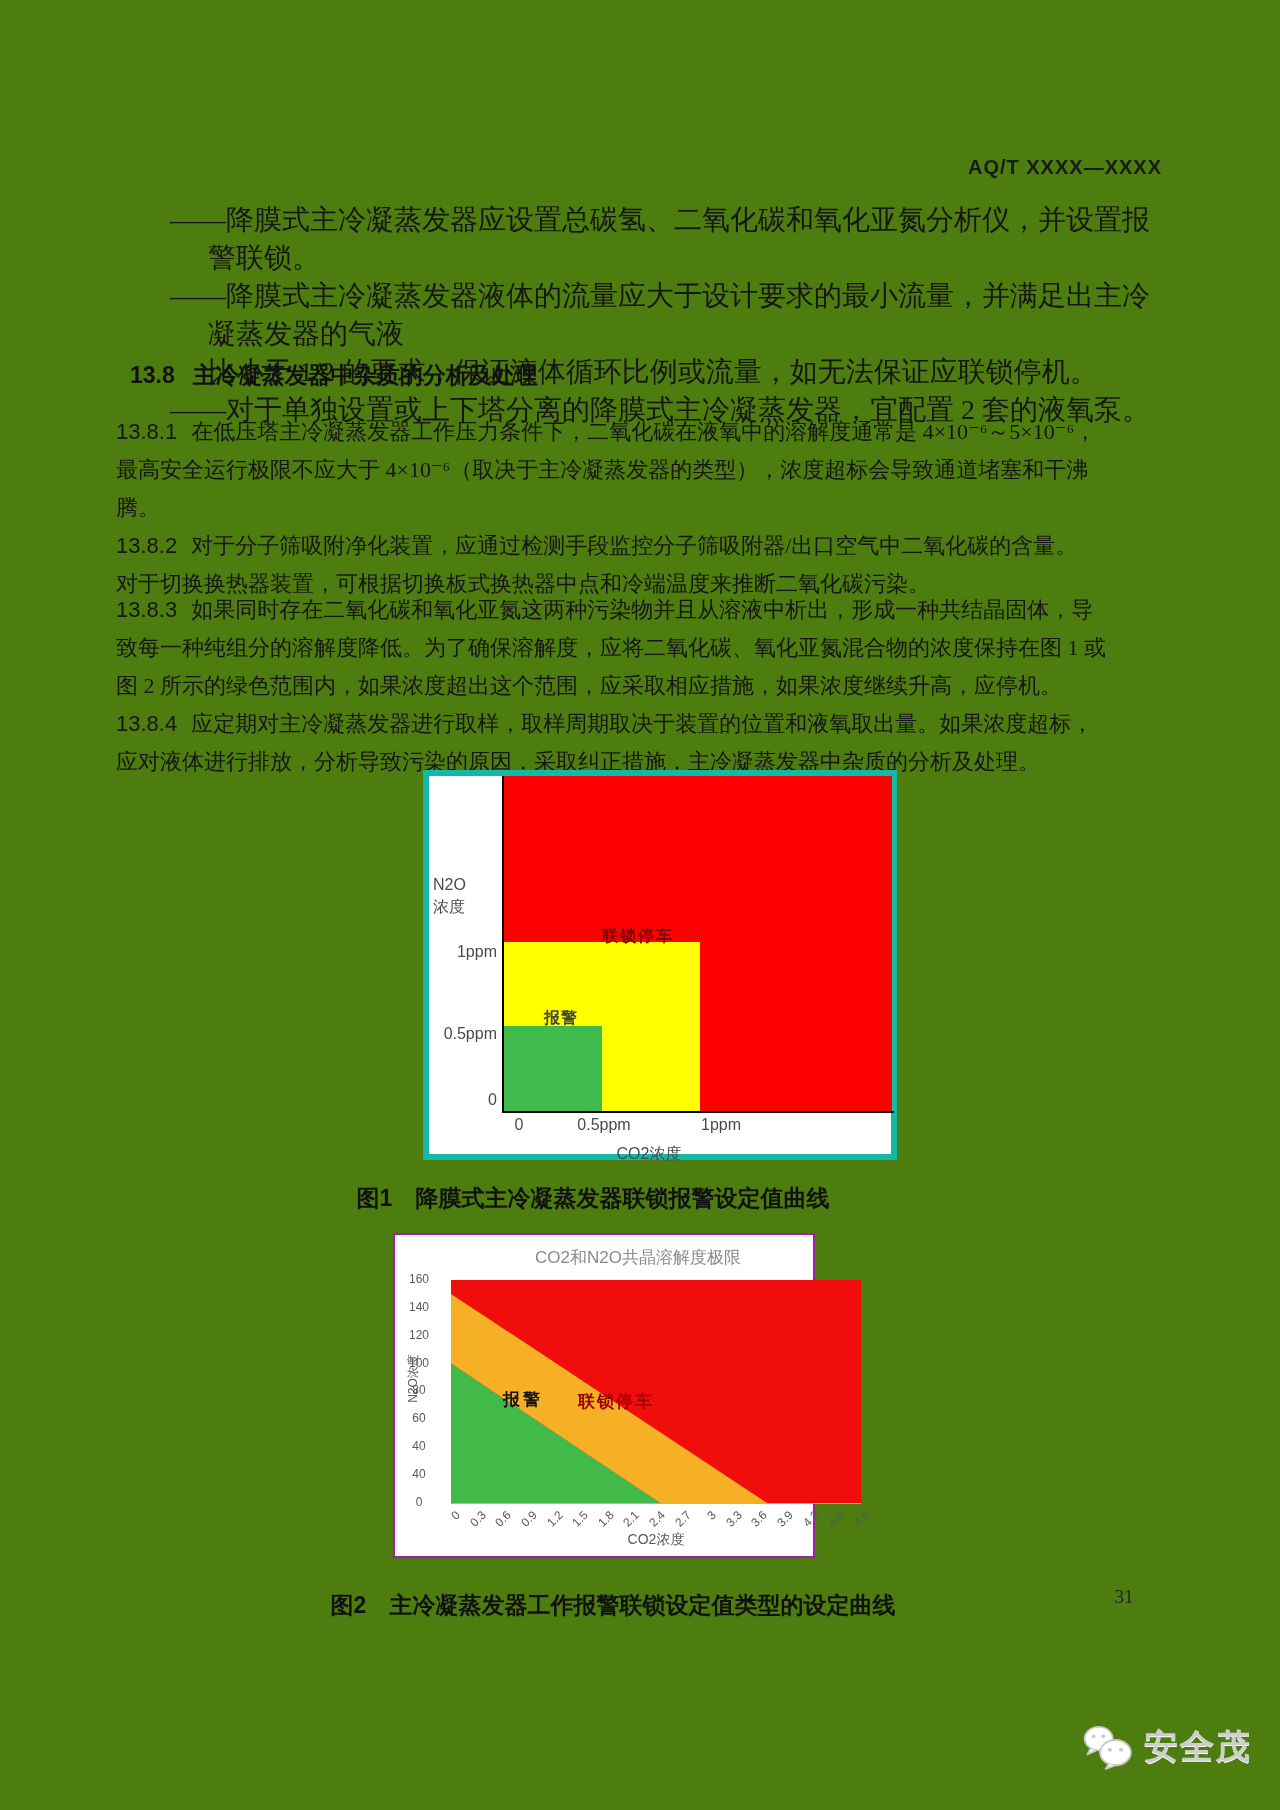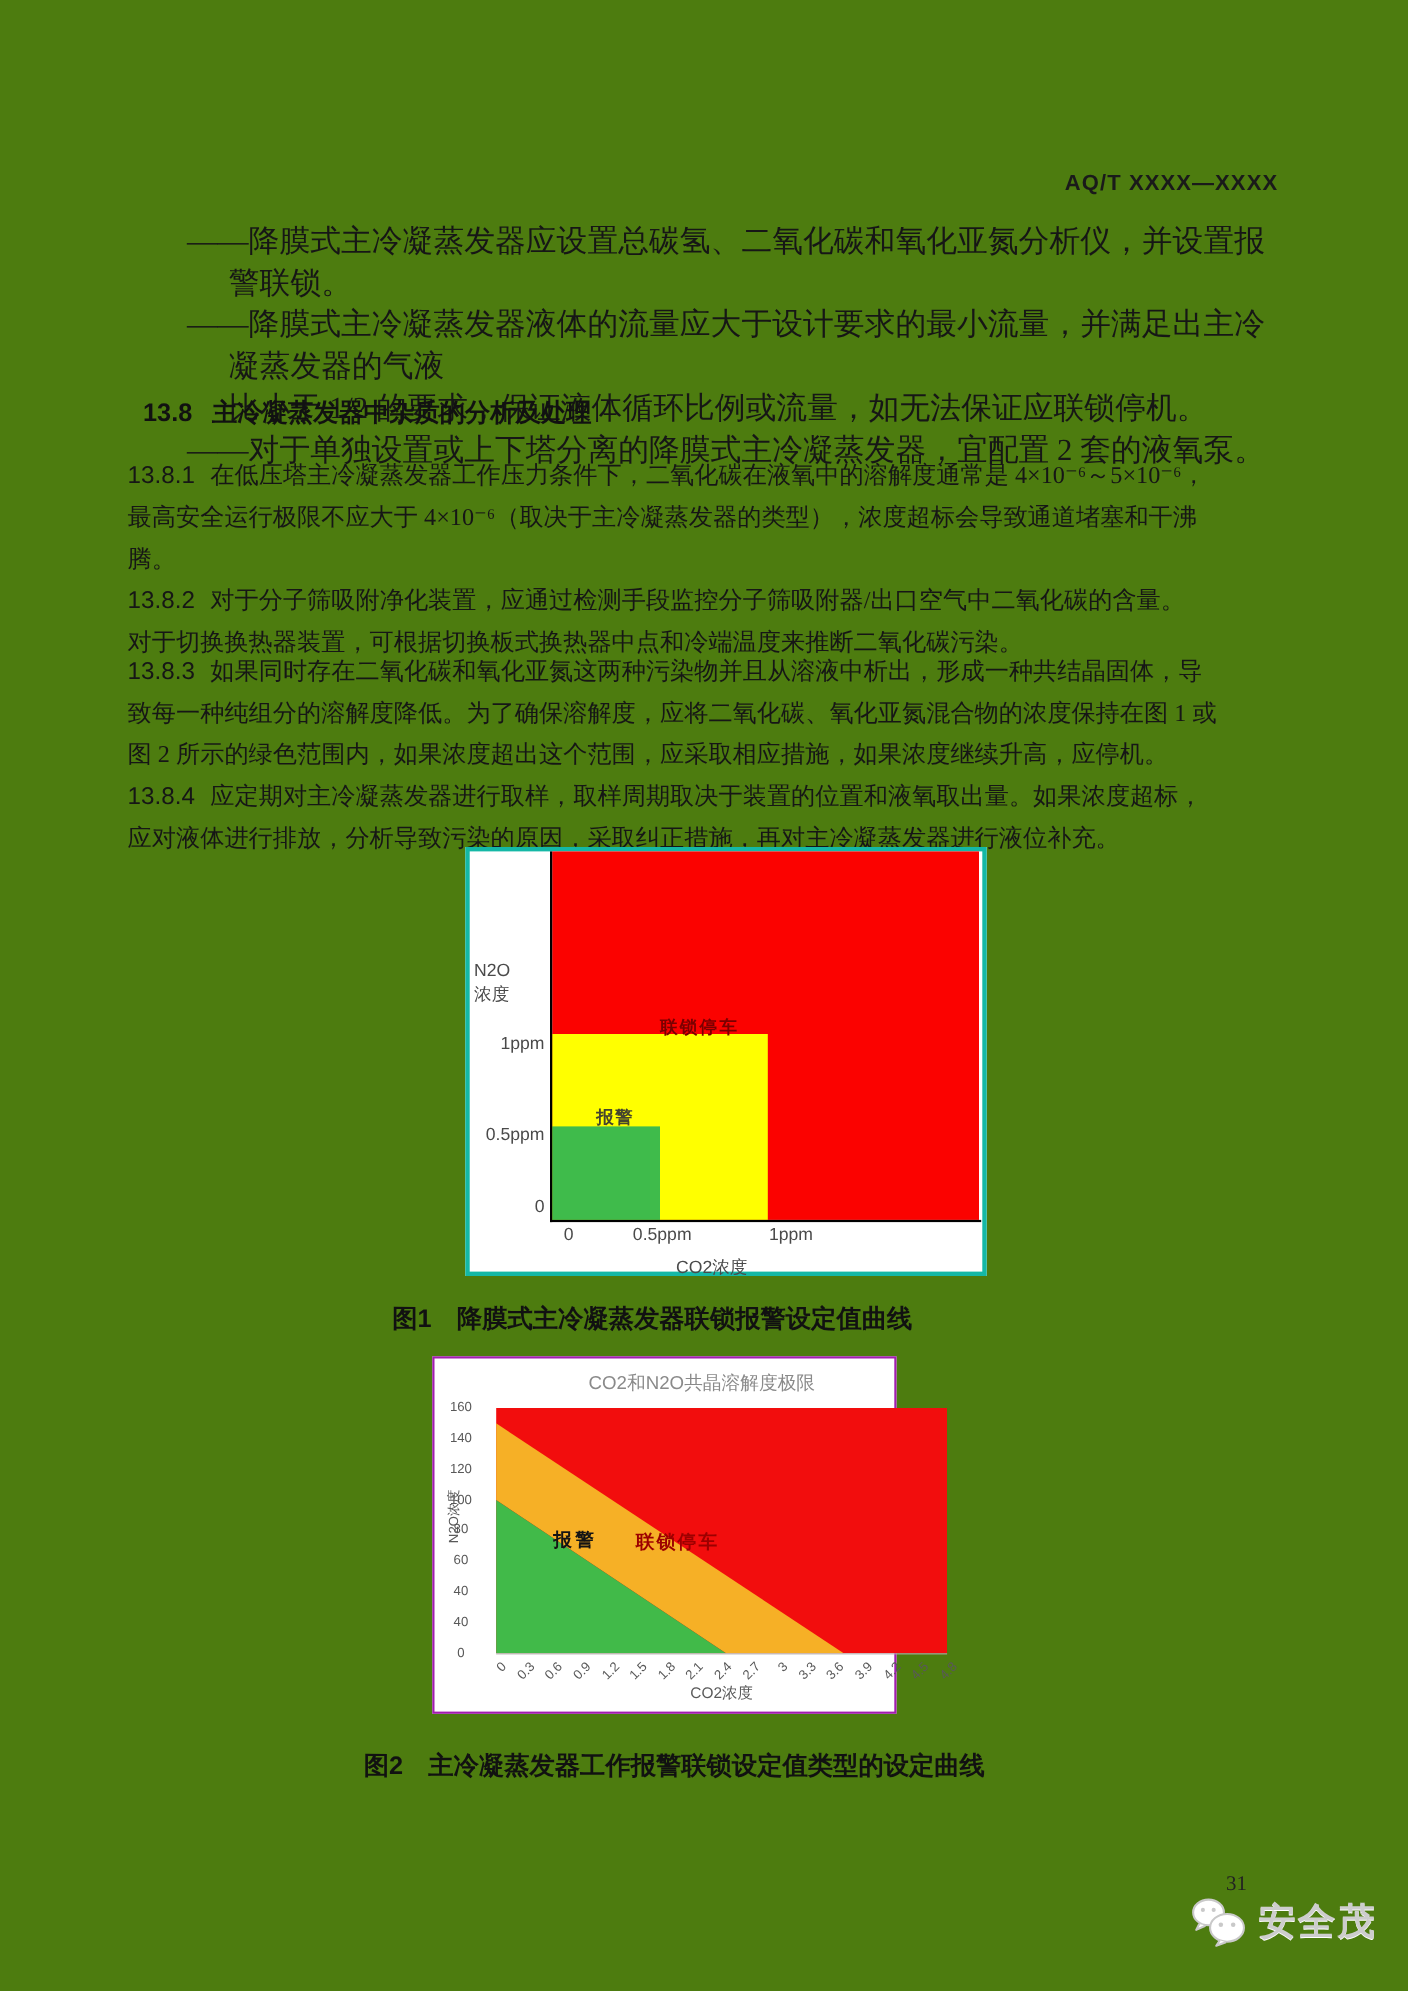--- a/index.html
+++ b/index.html
@@ -15,21 +15,21 @@
   .section-heading{position:absolute;left:130px;top:360px;font-family:"Liberation Sans","DejaVu Sans",sans-serif;
         font-weight:700;font-size:23px;color:#111;}
   .section-heading .num{margin-right:18px;}
 
   .clause{position:absolute;left:116px;width:1045px;font-size:22px;line-height:38px;}
   .clause .cnum{font-family:"Liberation Sans","DejaVu Sans",sans-serif;margin-right:14px;}
   .clause .ctext{white-space:pre-line;}
   #clause-1{top:413px;} #clause-2{top:527px;} #clause-3{top:591px;} #clause-4{top:705px;}
 
   
-  .fig1{position:absolute;left:423px;top:770px;width:474px;height:390px;border:4px solid #14b8a6;
+  .fig1{position:absolute;left:423px;top:770px;width:474px;height:390px;border:6px solid #14b8a6;
         background:#fff;box-sizing:border-box;padding-left:21px;}
   .fig1 *{position:absolute;}
   .f1-red{left:75px;top:0;width:388px;height:335px;background:#fb0200;}
   .f1-yellow{left:75px;top:166px;width:196px;height:169px;background:#ffff00;}
   .f1-green{left:75px;top:250px;width:98px;height:85px;background:#3fbb4b;}
   .f1-yaxis{left:73px;top:0;width:2px;height:337px;background:#000;}
   .f1-xaxis{left:73px;top:335px;width:392px;height:2px;background:#000;}
   .f1-ylabel{left:4px;top:98px;width:60px;font-size:16px;line-height:22px;color:#4a4a4a;
         white-space:pre-line;font-family:"Liberation Sans","DejaVu Sans",sans-serif;}
   .f1-yt{left:0;width:68px;text-align:right;font-size:16px;color:#4a4a4a;
@@ -64,21 +64,21 @@
         font-family:"Liberation Sans","DejaVu Sans",sans-serif;}
   .f2-ylabel{position:absolute;left:-17px;top:135px;width:70px;transform:rotate(-90deg);font-size:12px;
         color:#595959;text-align:center;font-family:"Liberation Sans","DejaVu Sans",sans-serif;}
   .f2-xticks{position:absolute;left:56px;top:269px;width:410px;height:42px;font-size:12px;color:#595959;
         font-family:"Liberation Sans","DejaVu Sans",sans-serif;}
   .f2-xticks span{position:absolute;top:4px;width:34px;text-align:right;transform-origin:100% 0;
         transform:rotate(-45deg);display:block;}
   .f2-xlabel{position:absolute;left:56px;top:296px;width:410px;text-align:center;font-size:14px;color:#595959;
         font-family:"Liberation Sans","DejaVu Sans",sans-serif;}
 
-  .pageno{position:absolute;left:1104px;top:1702px;width:40px;text-align:center;font-size:19px;color:#222;}
+  .pageno{position:absolute;left:1104px;top:1586px;width:40px;text-align:center;font-size:19px;color:#222;}
 
   .watermark{position:absolute;left:1080px;top:1723px;display:flex;align-items:center;gap:8px;}
   .wm-text{font-family:"Liberation Sans","DejaVu Sans",sans-serif;font-weight:700;font-size:34px;
         color:#cdcdcd;letter-spacing:2px;text-shadow:0 1px 0 #ffffff;}
 </style>
 </head>
 <body>
 
 <div class="page">
 
@@ -104,21 +104,21 @@
     <span class="cnum">13.8.2</span><span class="ctext">对于分子筛吸附净化装置，应通过检测手段监控分子筛吸附器/出口空气中二氧化碳的含量。
 对于切换换热器装置，可根据切换板式换热器中点和冷端温度来推断二氧化碳污染。</span>
   </div>
   <div class="clause" id="clause-3">
     <span class="cnum">13.8.3</span><span class="ctext">如果同时存在二氧化碳和氧化亚氮这两种污染物并且从溶液中析出，形成一种共结晶固体，导
 致每一种纯组分的溶解度降低。为了确保溶解度，应将二氧化碳、氧化亚氮混合物的浓度保持在图 1 或
 图 2 所示的绿色范围内，如果浓度超出这个范围，应采取相应措施，如果浓度继续升高，应停机。</span>
   </div>
   <div class="clause" id="clause-4">
     <span class="cnum">13.8.4</span><span class="ctext">应定期对主冷凝蒸发器进行取样，取样周期取决于装置的位置和液氧取出量。如果浓度超标，
-应对液体进行排放，分析导致污染的原因，采取纠正措施，再对主冷凝蒸发器进行液位补充。</span>
+应对液体进行排放，分析导致污染的原因，采取纠正措施，主冷凝蒸发器中杂质的分析及处理。</span>
   </div>
 
   <div class="fig1">
     <div class="f1-red"></div>
     <div class="f1-yellow"></div>
     <div class="f1-green"></div>
     <div class="f1-yaxis"></div>
     <div class="f1-xaxis"></div>
     <div class="f1-ylabel">N2O
 浓度</div>

